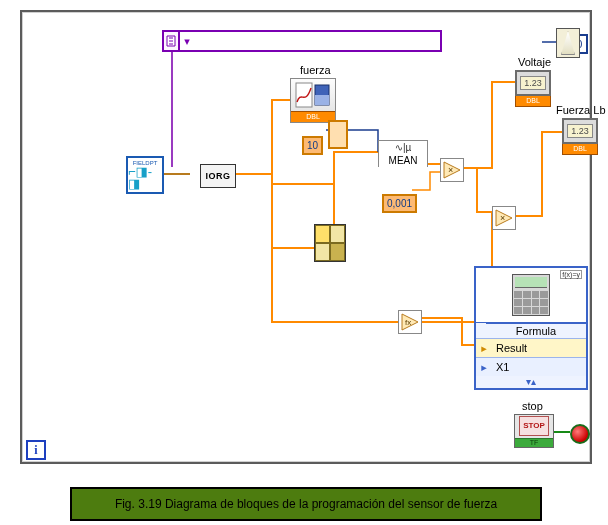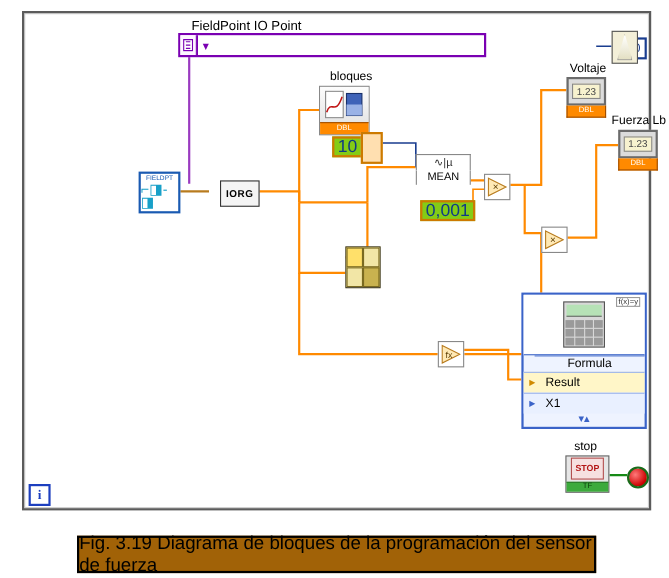--- a/index.html
+++ b/index.html
@@ -68,23 +68,24 @@
   }
   .triangle-node svg{display:block;}
 
   .mean-box{
     border:1px solid #888;background:#f2f2f2;
     width:48px;text-align:center;font-size:10px;
     padding:1px 0;
   }
 
   .const-box{
-    border:2px solid #cc7a00;background:#84cc16;
-    font-size:16px;padding:0 3px;height:15px;line-height:15px;
+    border:2px solid #cc7a00;background:#fdba74;
+    font-size:10px;padding:0 3px;height:15px;line-height:15px;
     color:#103a86;
+    margin-top:12px;
   }
 
   .dbl-indicator{
     width:36px;
   }
   .dbl-indicator .frame{
     border:2px solid #6b6b6b;background:#dcdcdc;
     height:22px;display:flex;align-items:center;justify-content:center;
   }
   .dbl-indicator .frame .inner{
@@ -185,23 +186,23 @@
 
   .iter-term{
     width:16px;height:16px;border:2px solid #1d3fbf;color:#1d3fbf;
     display:flex;align-items:center;justify-content:center;
     font-family:"Times New Roman",serif;font-weight:bold;font-size:12px;
     background:#fff;
   }
 
   .caption-box{
     position:absolute;left:70px;bottom:4px;width:468px;height:30px;
-    border:2px solid #000;background:#a16207;
-    display:flex;align-items:center;justify-content:center;
-    font-size:17px;
+    border:2px solid #000;background:#4d7c0f;
+    display:flex;align-items:center;justify-content:center;
+    font-size:12px;
   }
 
   
   svg.wirelayer{position:absolute;inset:0;width:100%;height:100%;pointer-events:none;}
 </style>
 </head>
 <body>
 
 <div class="canvas">
 
@@ -242,36 +243,35 @@
 
       <path d="M398 306 L440 306 L440 333 L452 333" stroke="#ff8a00" stroke-width="2" fill="none"></path>
 
       <path d="M562 315 L565 315" stroke="#ff8a00" stroke-width="2" fill="none"></path>
 
       <path d="M520 30 L534 30" stroke="#1a3d8f" stroke-width="1.5" fill="none"></path>
 
       <path d="M532 420 L548 420" stroke="#168a16" stroke-width="2" fill="none"></path>
     </svg>
 
-    <div class="abs label-title" style="left:152px;top:4px;">FieldPoint IO Point</div>
 
     <div class="abs iopath-box" style="left:140px;top:18px;width:276px;">
       <div class="iopath-handle">
         <svg width="10" height="12" viewBox="0 0 10 12">
             <path d="M1 1h8v10H1z" fill="#fff" stroke="#7a00b2"></path>
             <path d="M3 3h4M3 6h4M3 9h4" stroke="#7a00b2"></path>
           </svg>
       </div>
       <div class="iopath-dd">▾</div>
     </div>
 
     <div class="abs num-const" style="left:490px;top:22px;margin-left:46px;">500</div>
     <div class="abs metronome" style="left:534px;top:16px;"></div>
 
-    <div class="abs label" style="left:278px;top:52px;">bloques</div>
+    <div class="abs label" style="left:278px;top:52px;">fuerza</div>
     <div class="abs sensor-box" style="left:268px;top:66px;">
       <div class="body">
         <svg width="36" height="26" viewBox="0 0 36 26">
           <rect x="1" y="1" width="16" height="24" fill="#fff" stroke="#888"></rect>
           <path d="M2 20 C6 8,10 24,16 6" stroke="#c01515" fill="none" stroke-width="1.4"></path>
           <rect x="20" y="3" width="14" height="20" fill="#3f63b8" stroke="#18306a"></rect>
           <rect x="20" y="13" width="14" height="10" fill="#9ab2e6"></rect>
         </svg>
       </div>
       <div class="foot">DBL</div>

